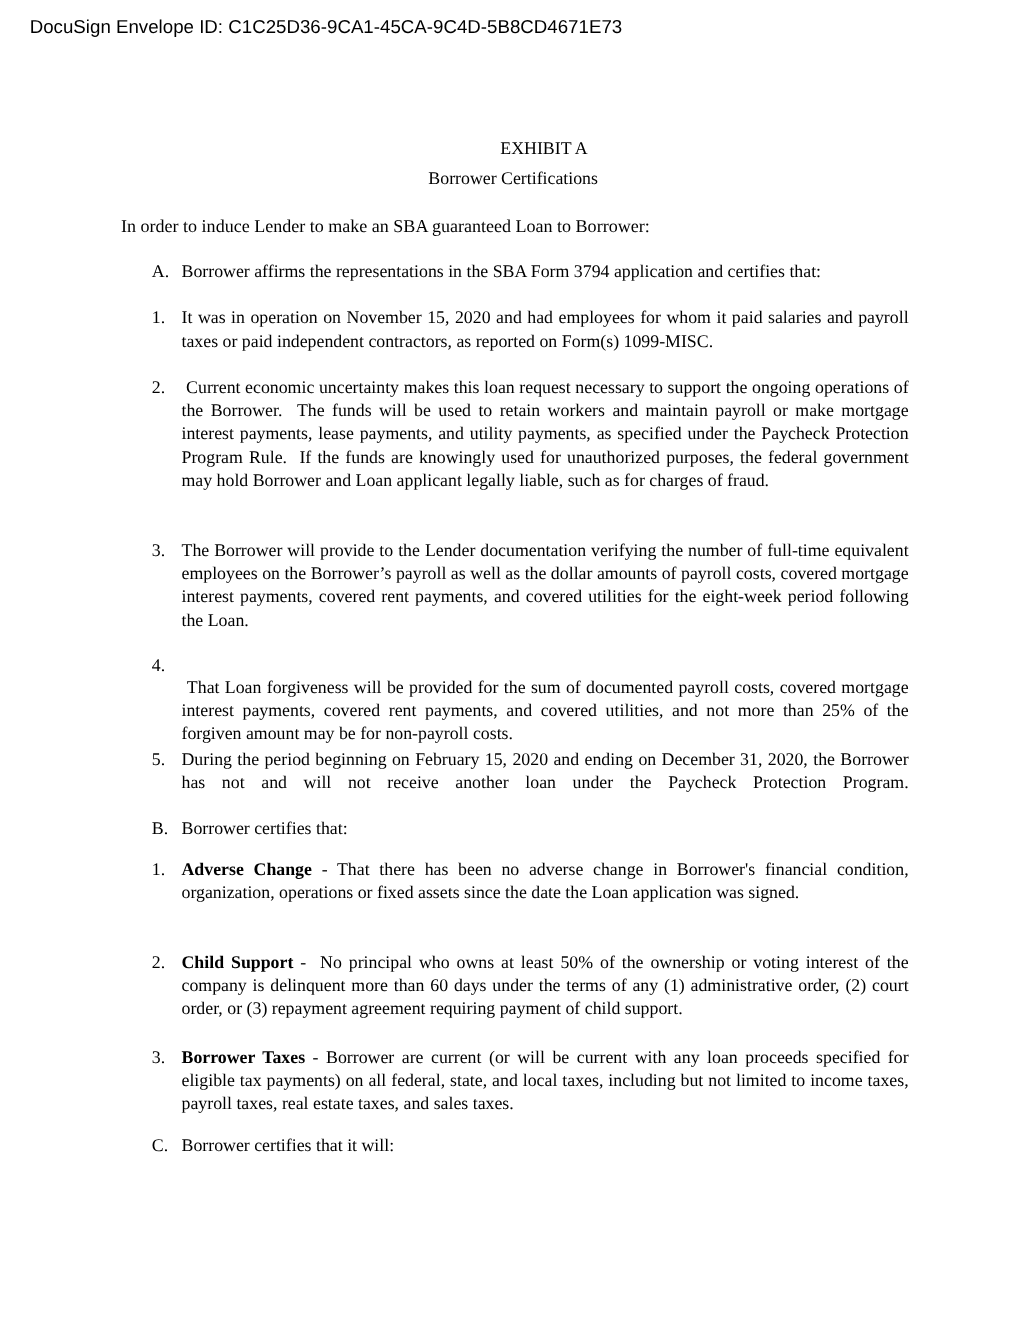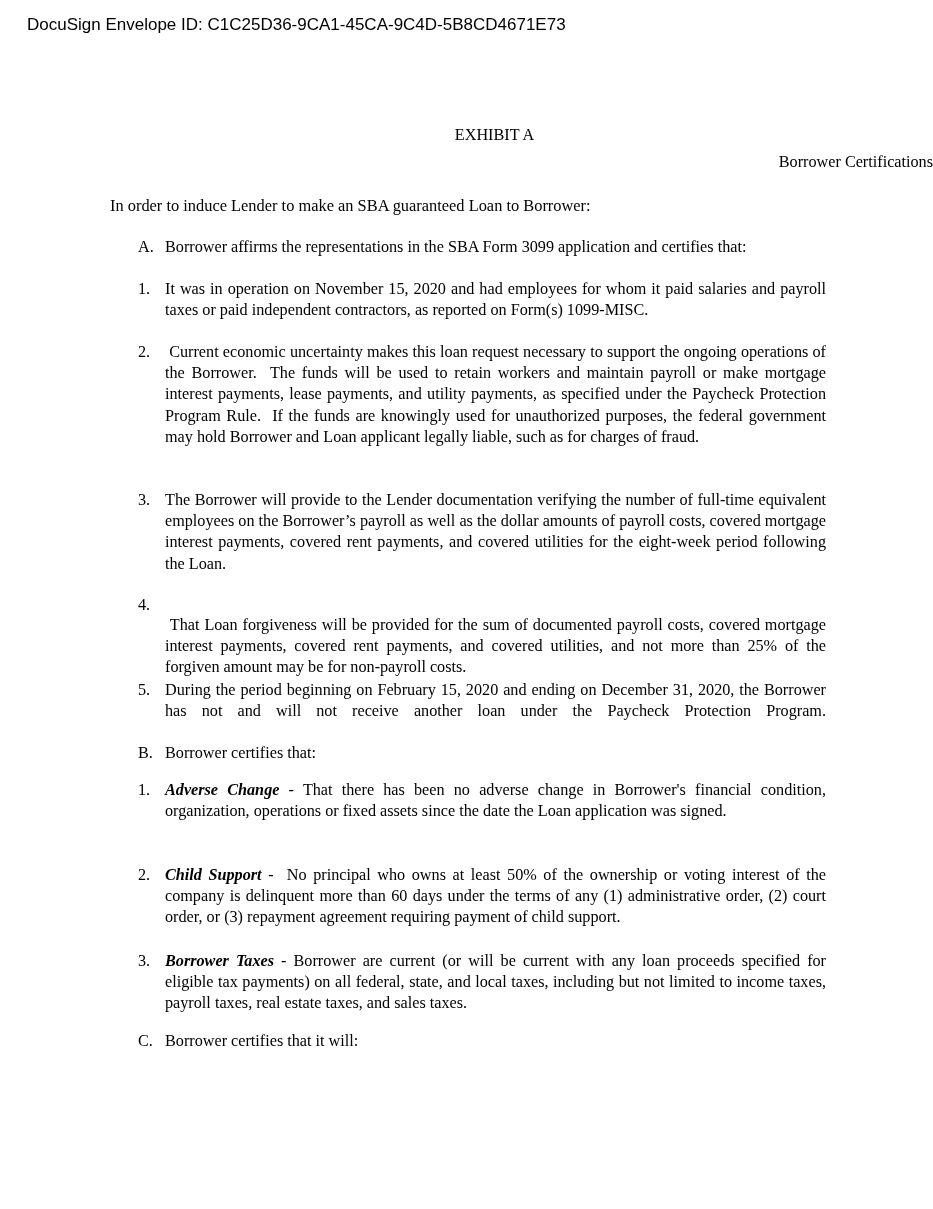--- a/index.html
+++ b/index.html
@@ -5,35 +5,35 @@
   html, body { margin:0; padding:0; background:#ffffff; }
   body { width:933px; height:1209px; position:relative; overflow:hidden; color:#000; }
   .envelope { position:absolute; left:27px; top:15px; font-family:"Liberation Sans", sans-serif; font-size:17px; color:#000; }
   .doc { font-family:"Liberation Serif", serif; font-size:16.2px; line-height:21.2px; }
   .title { position:absolute; left:0; width:933px; text-align:center; }
   .intro { position:absolute; left:110px; top:195px; font-weight:normal; font-size:16.4px; }
   .item { position:absolute; left:138px; width:688px; }
   .item .marker { position:absolute; left:0; top:0; }
   .item .body { margin-left:27px; text-align:justify; text-align-last:left; }
   .item .body.last-justify { text-align-last:justify; }
-  b { font-weight:bold;font-style:italic; }
+  b { font-weight:bold; }
 </style>
 </head>
 <body>
 
 <div class="envelope">DocuSign Envelope ID: C1C25D36-9CA1-45CA-9C4D-5B8CD4671E73</div>
 
 <div class="doc">
   <div class="title" style="top:125px;margin-left:28px;">EXHIBIT A</div>
-  <div class="title" style="top:152px;text-align:right;">Borrower Certifications</div>
+  <div class="title" style="top:152px;">Borrower Certifications</div>
   <div class="intro">In order to induce Lender to make an SBA guaranteed Loan to Borrower:</div>
 
   <div class="item" style="top:237px;">
     <span class="marker">A.</span>
-    <div class="body">Borrower affirms the representations in the SBA Form 3099 application and certifies that:</div>
+    <div class="body">Borrower affirms the representations in the SBA Form 3794 application and certifies that:</div>
   </div>
 
   <div class="item" style="top:279px;">
     <span class="marker">1.</span>
     <div class="body">It was in operation on November 15, 2020 and had employees for whom it paid salaries and payroll taxes or paid independent contractors, as reported on Form(s) 1099-MISC.</div>
   </div>
 
   <div class="item" style="top:342px;">
     <span class="marker">2.</span>
     <div class="body" style="white-space:pre-wrap;"> Current economic uncertainty makes this loan request necessary to support the ongoing operations of the Borrower.  The funds will be used to retain workers and maintain payroll or make mortgage interest payments, lease payments, and utility payments, as specified under the Paycheck Protection Program Rule.  If the funds are knowingly used for unauthorized purposes, the federal government may hold Borrower and Loan applicant legally liable, such as for charges of fraud.</div>

